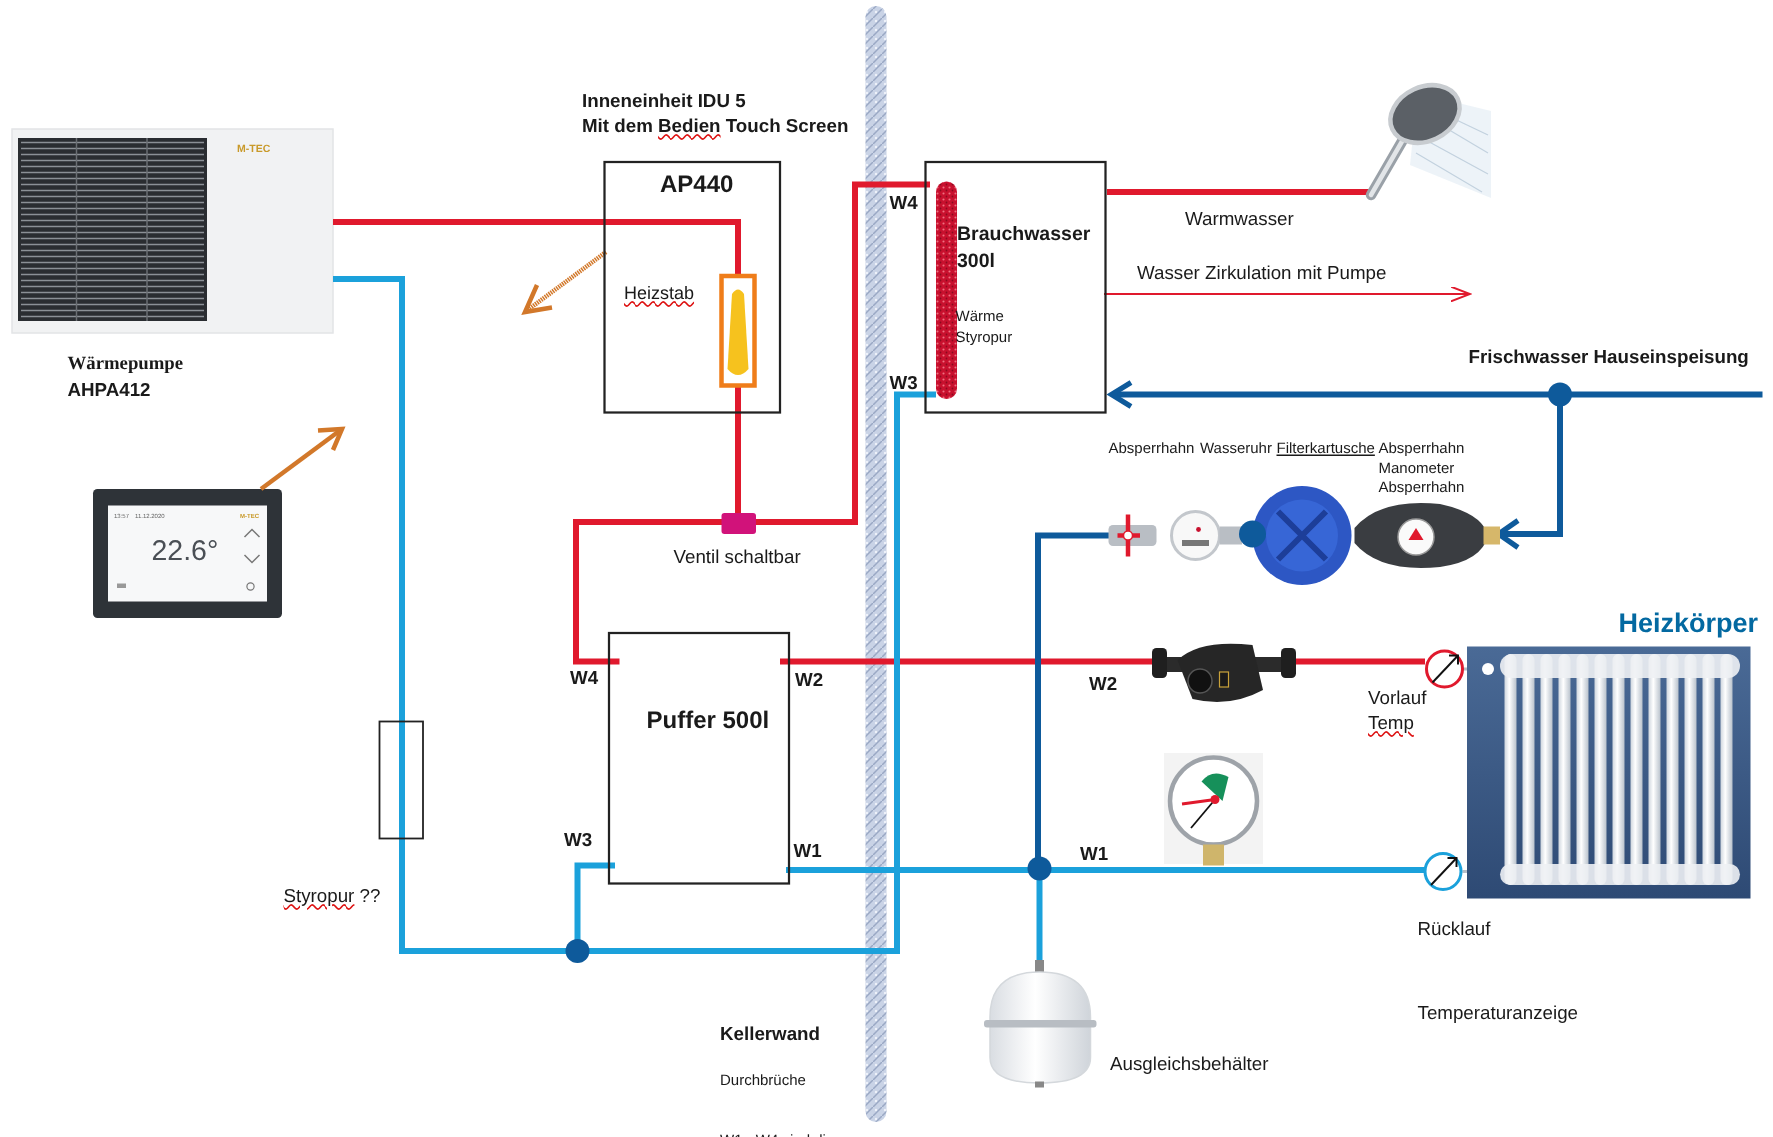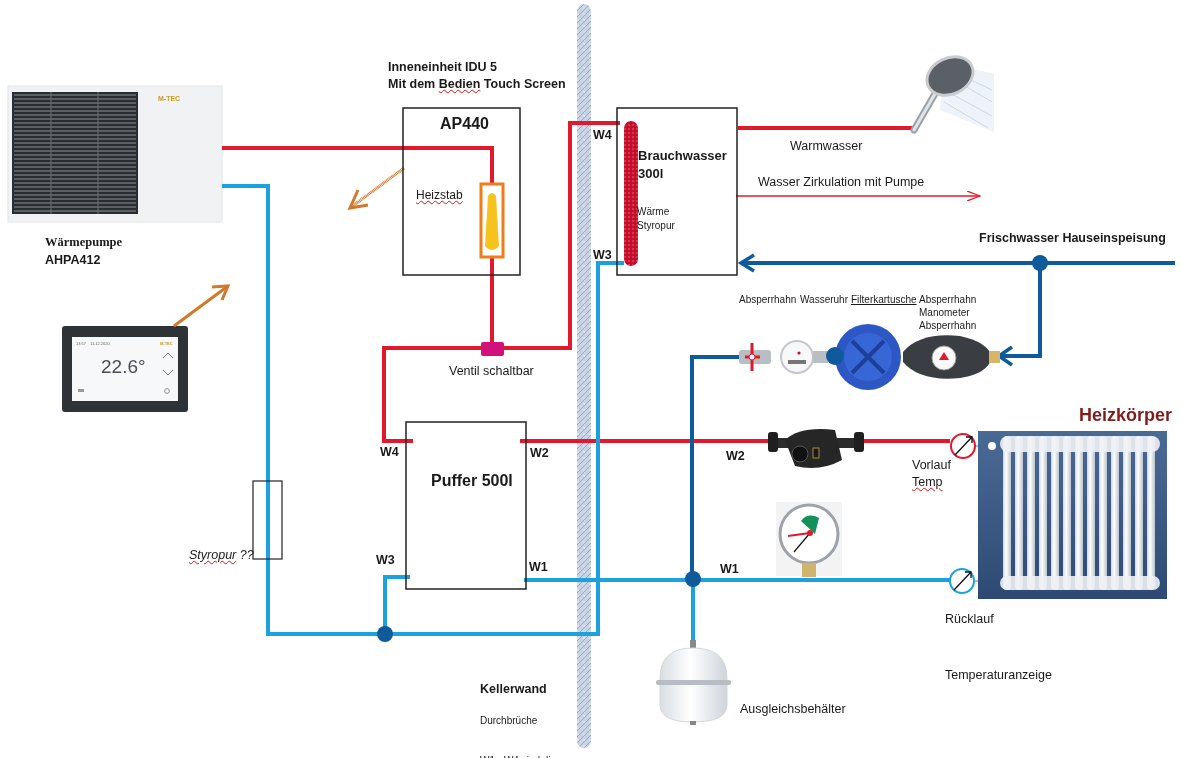--- a/index.html
+++ b/index.html
@@ -4,21 +4,21 @@
 <style>
   html, body { margin:0; padding:0; background:#ffffff; }
   body { width:1182px; height:758px; position:relative; overflow:hidden;
          font-family:"Liberation Sans", "DejaVu Sans", sans-serif; color:#1a1a1a; }
   #diagram { position:absolute; left:0; top:0; }
   .lbl { position:absolute; font-size:12.5px; line-height:15px; white-space:nowrap; }
   .lbl.sm { font-size:10px; line-height:13px; }
   .lbl.b { font-weight:bold; }
   .lbl.big { font-size:16px; font-weight:bold; }
   .squig { text-decoration: underline wavy #d11; text-decoration-thickness:1px; }
-  .green { color:#7f1d1d; font-size:18px; font-weight:bold; }
+  .green { color:#0369a1; font-size:18px; font-weight:bold; }
 </style>
 </head>
 <body>
 
 <svg id="diagram" width="1182" height="758" viewBox="0 0 1182 758">
   <defs>
     <pattern id="wallpat" width="6" height="6" patternUnits="userSpaceOnUse">
       <rect width="6" height="6" fill="#c9d3e6"></rect>
       <path d="M0 6 L6 0" stroke="#9aa8c4" stroke-width="1"></path>
       <circle cx="2" cy="2" r="0.8" fill="#eef2fa"></circle>
@@ -269,21 +269,21 @@
 <div class="lbl" style="left:416px;top:188px;font-size:12px;"><span class="squig">Heizstab</span></div>
 
 <div class="lbl" style="left:449px;top:364px;">Ventil schaltbar</div>
 
 <div class="lbl b" style="left:380px;top:445px;">W4</div>
 <div class="lbl b" style="left:530px;top:446px;">W2</div>
 <div class="lbl b" style="left:376px;top:553px;">W3</div>
 <div class="lbl b" style="left:529px;top:560px;">W1</div>
 <div class="lbl big" style="left:431px;top:473px;">Puffer 500l</div>
 
-<div class="lbl" style="left:189px;top:548px;font-style:italic;"><span class="squig">Styropur</span><span> ??</span></div>
+<div class="lbl" style="left:189px;top:590px;"><span class="squig">Styropur</span><span> ??</span></div>
 
 <div class="lbl b" style="left:480px;top:682px;">Kellerwand</div>
 <div class="lbl sm" style="left:480px;top:733px;margin-top:21px;">W1 - W4 sind die</div>
 <div class="lbl sm" style="left:480px;top:714px;">Durchbrüche</div>
 
 <div class="lbl b" style="left:593px;top:128px;">W4</div>
 <div class="lbl b" style="left:593px;top:248px;">W3</div>
 <div class="lbl b" style="left:638px;top:148px;font-size:13px;">Brauchwasser</div>
 <div class="lbl b" style="left:638px;top:166px;font-size:13px;">300l</div>
 <div class="lbl sm" style="left:637px;top:205px;">Wärme</div>

